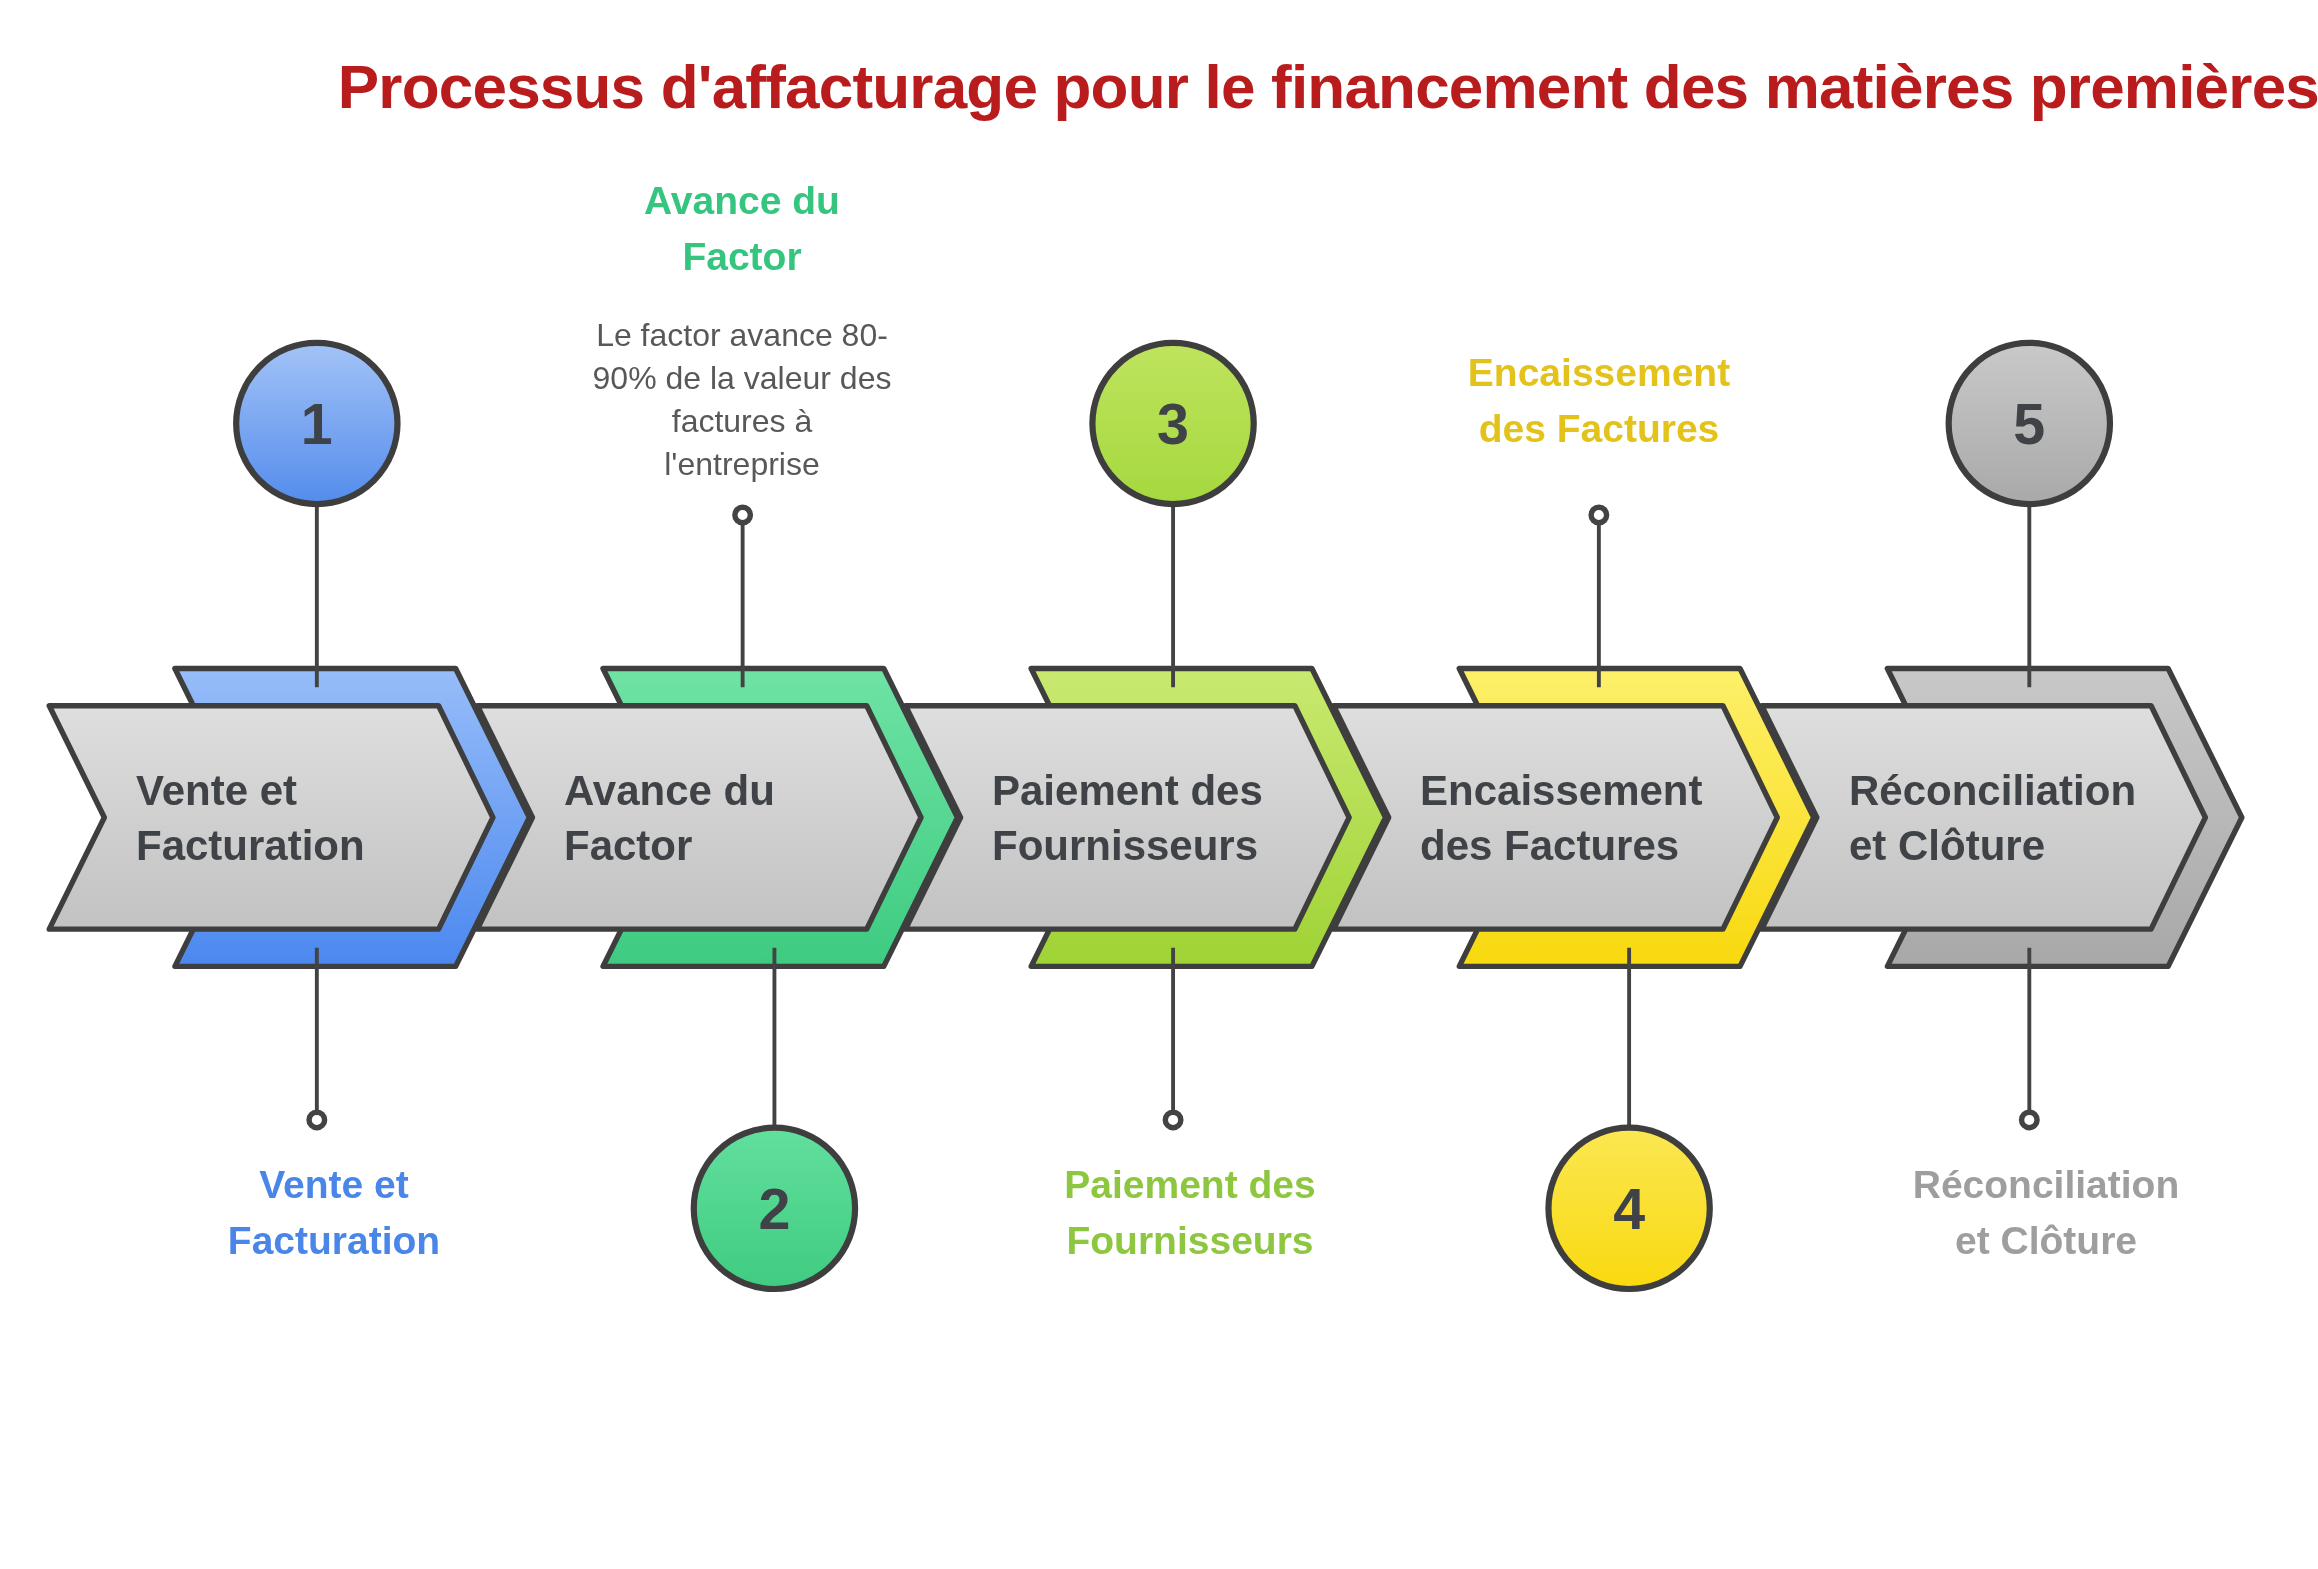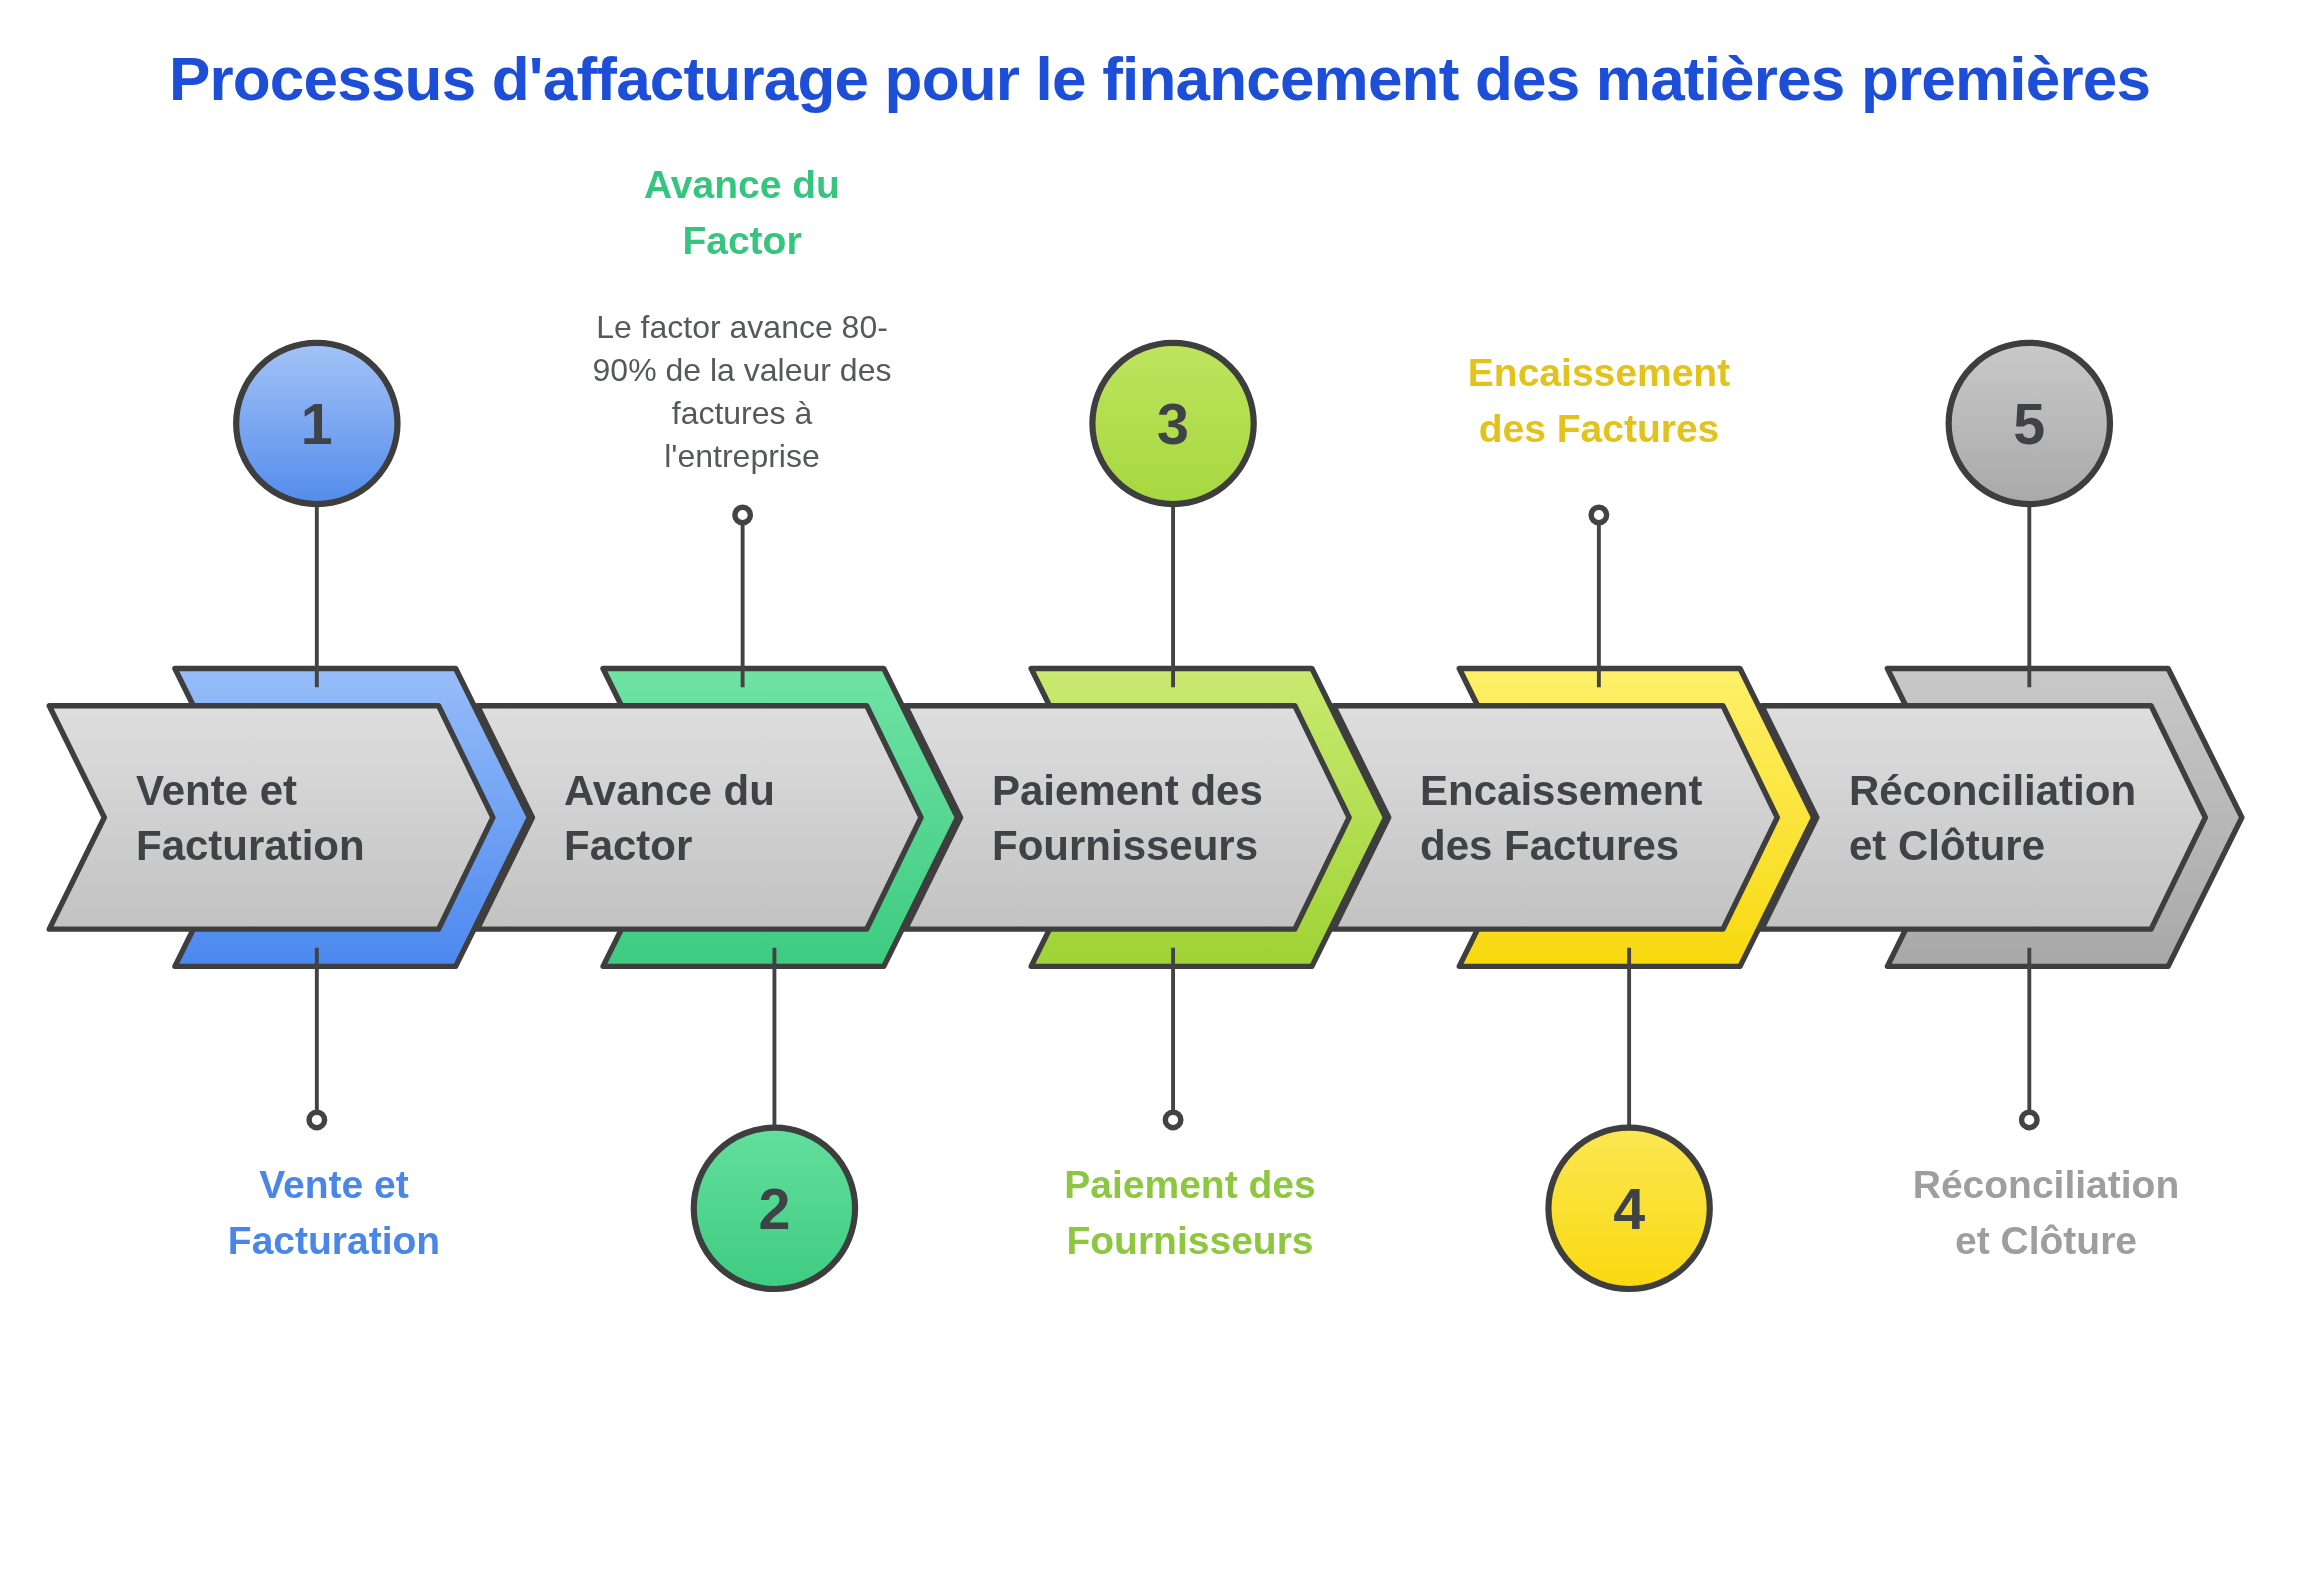--- a/index.html
+++ b/index.html
@@ -1,31 +1,31 @@
 <!DOCTYPE html>
 <html style="font-size:12.4px"><head>
 <meta charset="utf-8">
 <style>
   html,body{margin:0;padding:0;background:#ffffff;}
   body{position:relative;width:2319px;height:1569px;overflow:hidden;
        font-family:"Liberation Sans","DejaVu Sans",sans-serif;}
   .layer{position:absolute;left:0;top:0;width:2319px;height:1569px;}
-  .title{position:absolute;left:0;top:43px;width:2319px;text-align:center;
-         font-size:62px;font-weight:bold;color:#1d4ed8;letter-spacing:-0.8px;}
+  .title{position:absolute;left:0;top:51px;width:2319px;text-align:right;
+         font-size:62px;font-weight:bold;color:#b91c1c;letter-spacing:-0.8px;}
   .step-label{position:absolute;top:763px;width:357px;height:124px;
               font-size:42px;line-height:55px;font-weight:bold;color:#3f4347;
               white-space:pre-line;text-align:left;}
   .ann{position:absolute;display:flex;flex-direction:column;align-items:center;
        text-align:center;}
   .ann.top{top:101px;height:385px;width:372px;justify-content:flex-end;}
   .ann.bottom{top:1157px;width:380px;justify-content:flex-start;}
   .ann-heading{font-size:39px;line-height:56px;font-weight:bold;
                white-space:pre-line;margin:0 0 29.5px 0;}
   .ann-body{font-size:32px;line-height:43px;color:#56585a;
-            white-space:pre-line;margin:8px;}
+            white-space:pre-line;margin:0;}
   .num{fill:#3f4347;font-size:74px;font-weight:bold;
        font-family:"Liberation Sans","DejaVu Sans",sans-serif;}
   polygon.shape{stroke:#3e3e3e;stroke-width:7;stroke-linejoin:round;}
   line.connector{stroke:#434343;stroke-width:5;}
   circle.hollow{fill:#ffffff;stroke:#434343;stroke-width:7;}
   circle.numbered{stroke:#3e3e3e;stroke-width:8;}
 </style>
 </head>
 <body>
 

